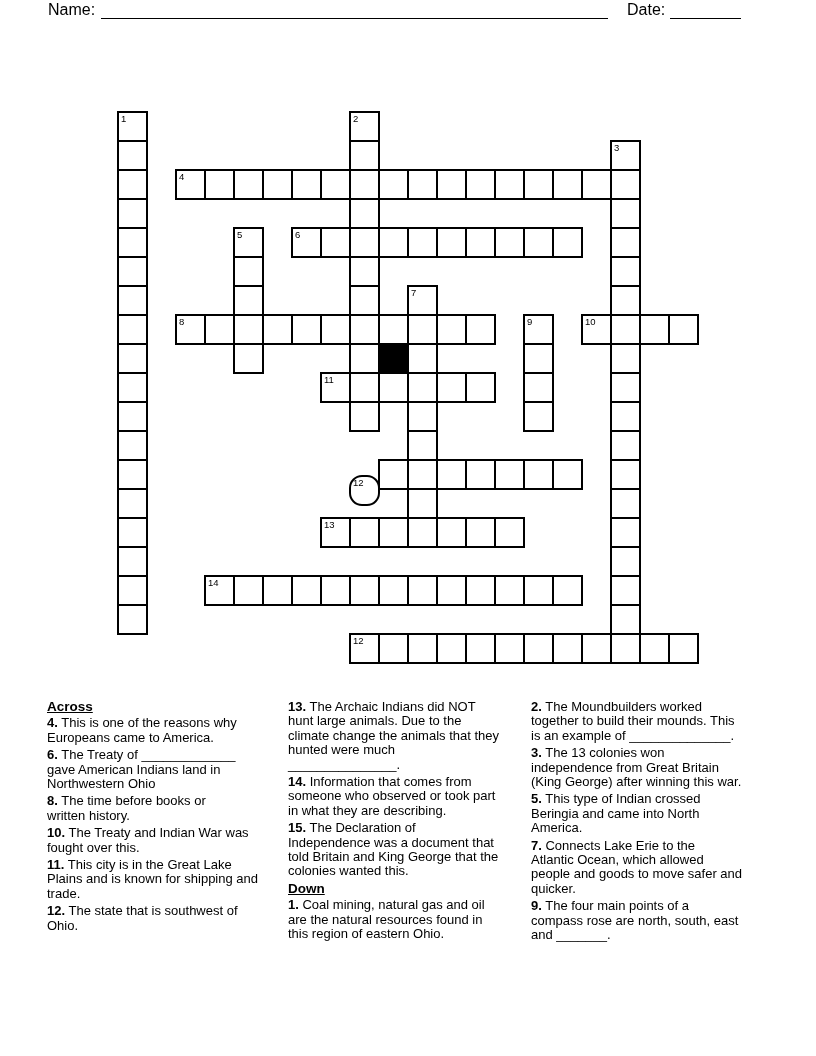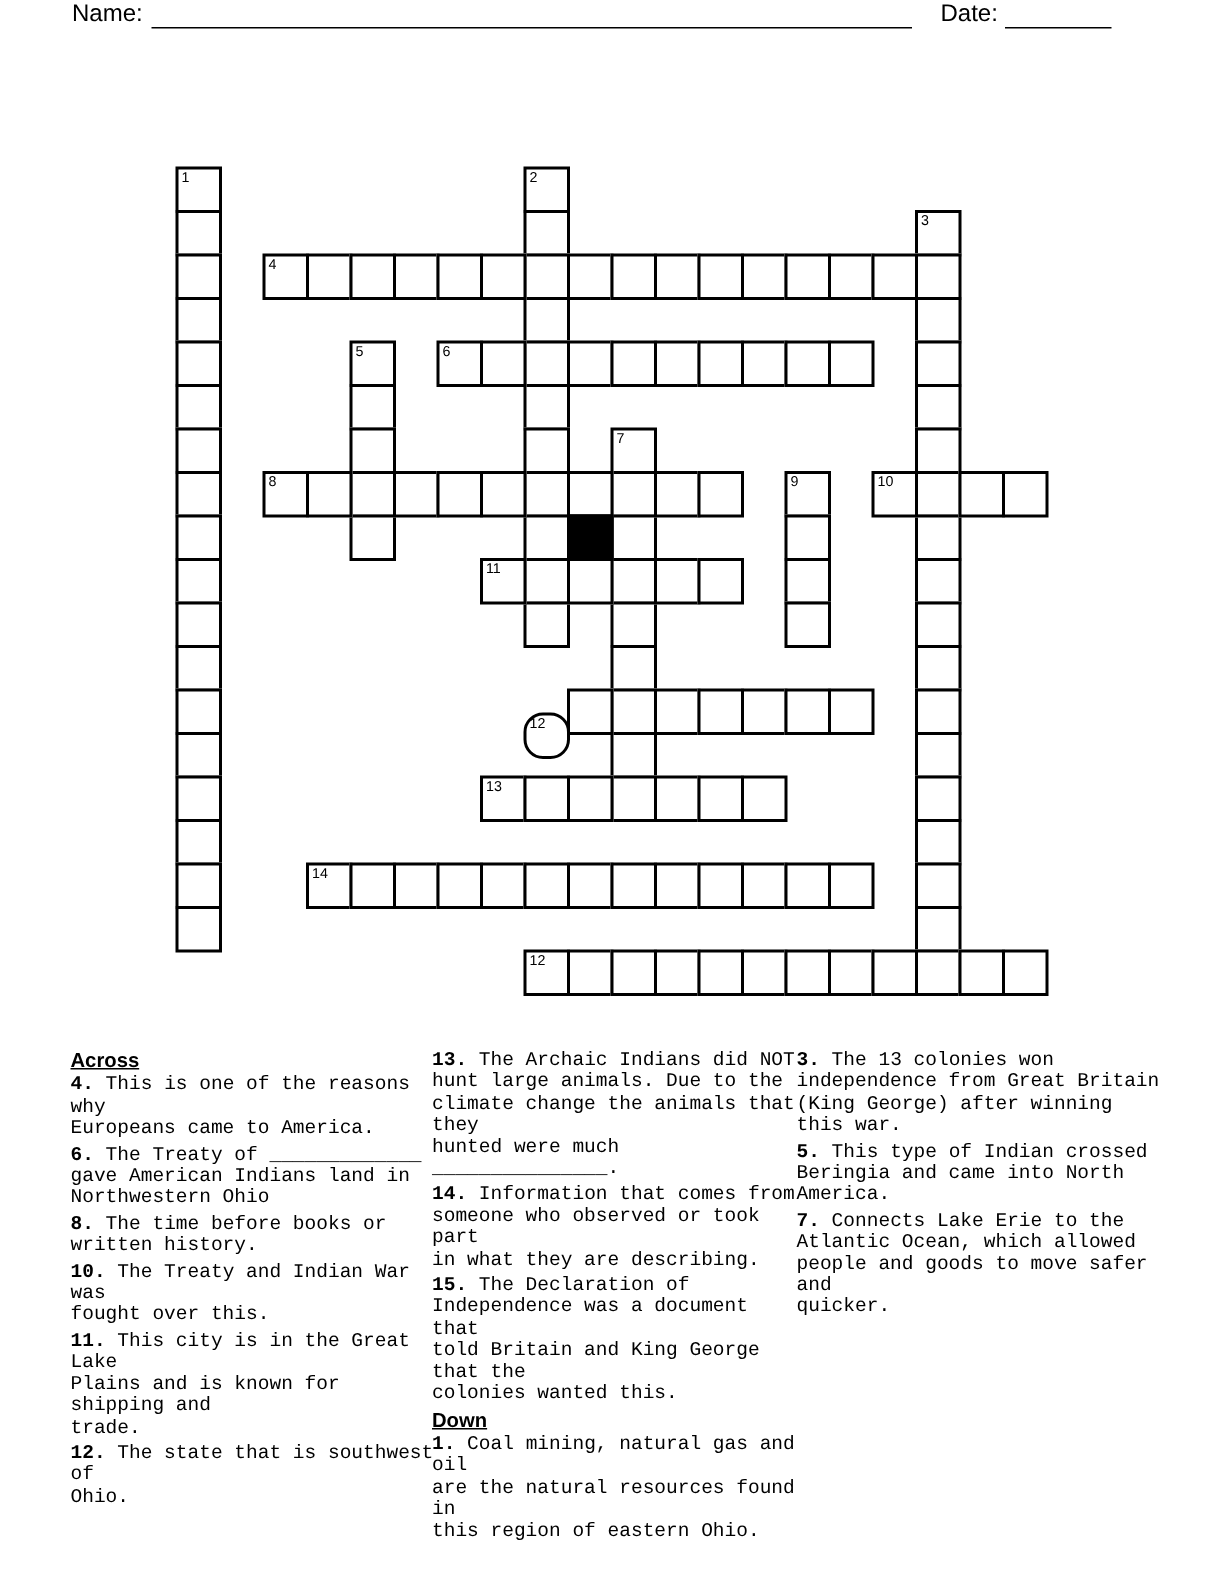--- a/index.html
+++ b/index.html
@@ -29,21 +29,21 @@
   .cell .num{
     position:absolute;left:2px;top:1px;font-size:9.5px;line-height:10px;
     font-weight:400;
   }
   
   .clue-col{position:absolute;top:700px;width:243px;font-size:13px;line-height:14.4px;}
   .clue-hdr{
     font-weight:bold;text-decoration:underline;margin:0 0 2px 0;
     font-size:13.5px;
   }
-  .clue{margin:0 0 3px 0;white-space:pre-wrap;font-family:Liberation Mono, monospace;}
+  .clue{margin:0 0 3px 0;white-space:pre-wrap;}
   .clue .cnum{font-weight:bold;}
   #clue-col-1{left:47px;}
   #clue-col-2{left:288px;}
   #clue-col-3{left:531px;}
 </style>
 </head>
 <body>
 
 <div class="page">
 
@@ -256,25 +256,31 @@
       <p class="clue"><span class="cnum">15.</span><span class="ctext"> The Declaration of
 Independence was a document that
 told Britain and King George that the
 colonies wanted this.</span></p>
       <div class="clue-hdr">Down</div>
       <p class="clue"><span class="cnum">1.</span><span class="ctext"> Coal mining, natural gas and oil
 are the natural resources found in
 this region of eastern Ohio.</span></p>
     </div>
   <div class="clue-col" id="clue-col-3">
+      <p class="clue"><span class="cnum">2.</span><span class="ctext"> The Moundbuilders worked
+together to build their mounds. This
+is an example of ______________.</span></p>
       <p class="clue"><span class="cnum">3.</span><span class="ctext"> The 13 colonies won
 independence from Great Britain
 (King George) after winning this war.</span></p>
       <p class="clue"><span class="cnum">5.</span><span class="ctext"> This type of Indian crossed
 Beringia and came into North
 America.</span></p>
       <p class="clue"><span class="cnum">7.</span><span class="ctext"> Connects Lake Erie to the
 Atlantic Ocean, which allowed
 people and goods to move safer and
 quicker.</span></p>
+      <p class="clue"><span class="cnum">9.</span><span class="ctext"> The four main points of a
+compass rose are north, south, east
+and _______.</span></p>
     </div>
 
 </div>
 
 </body></html>

